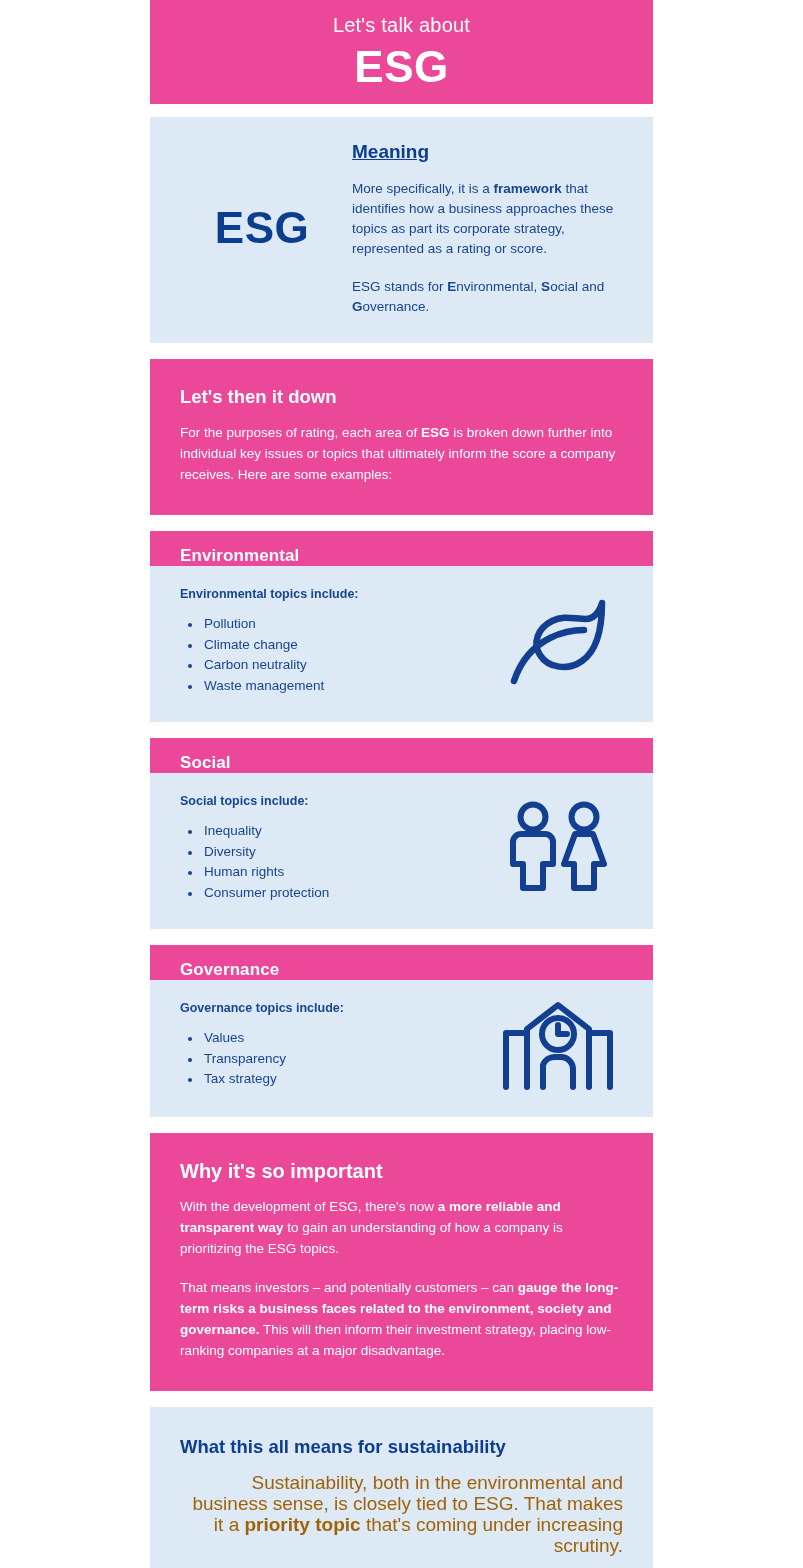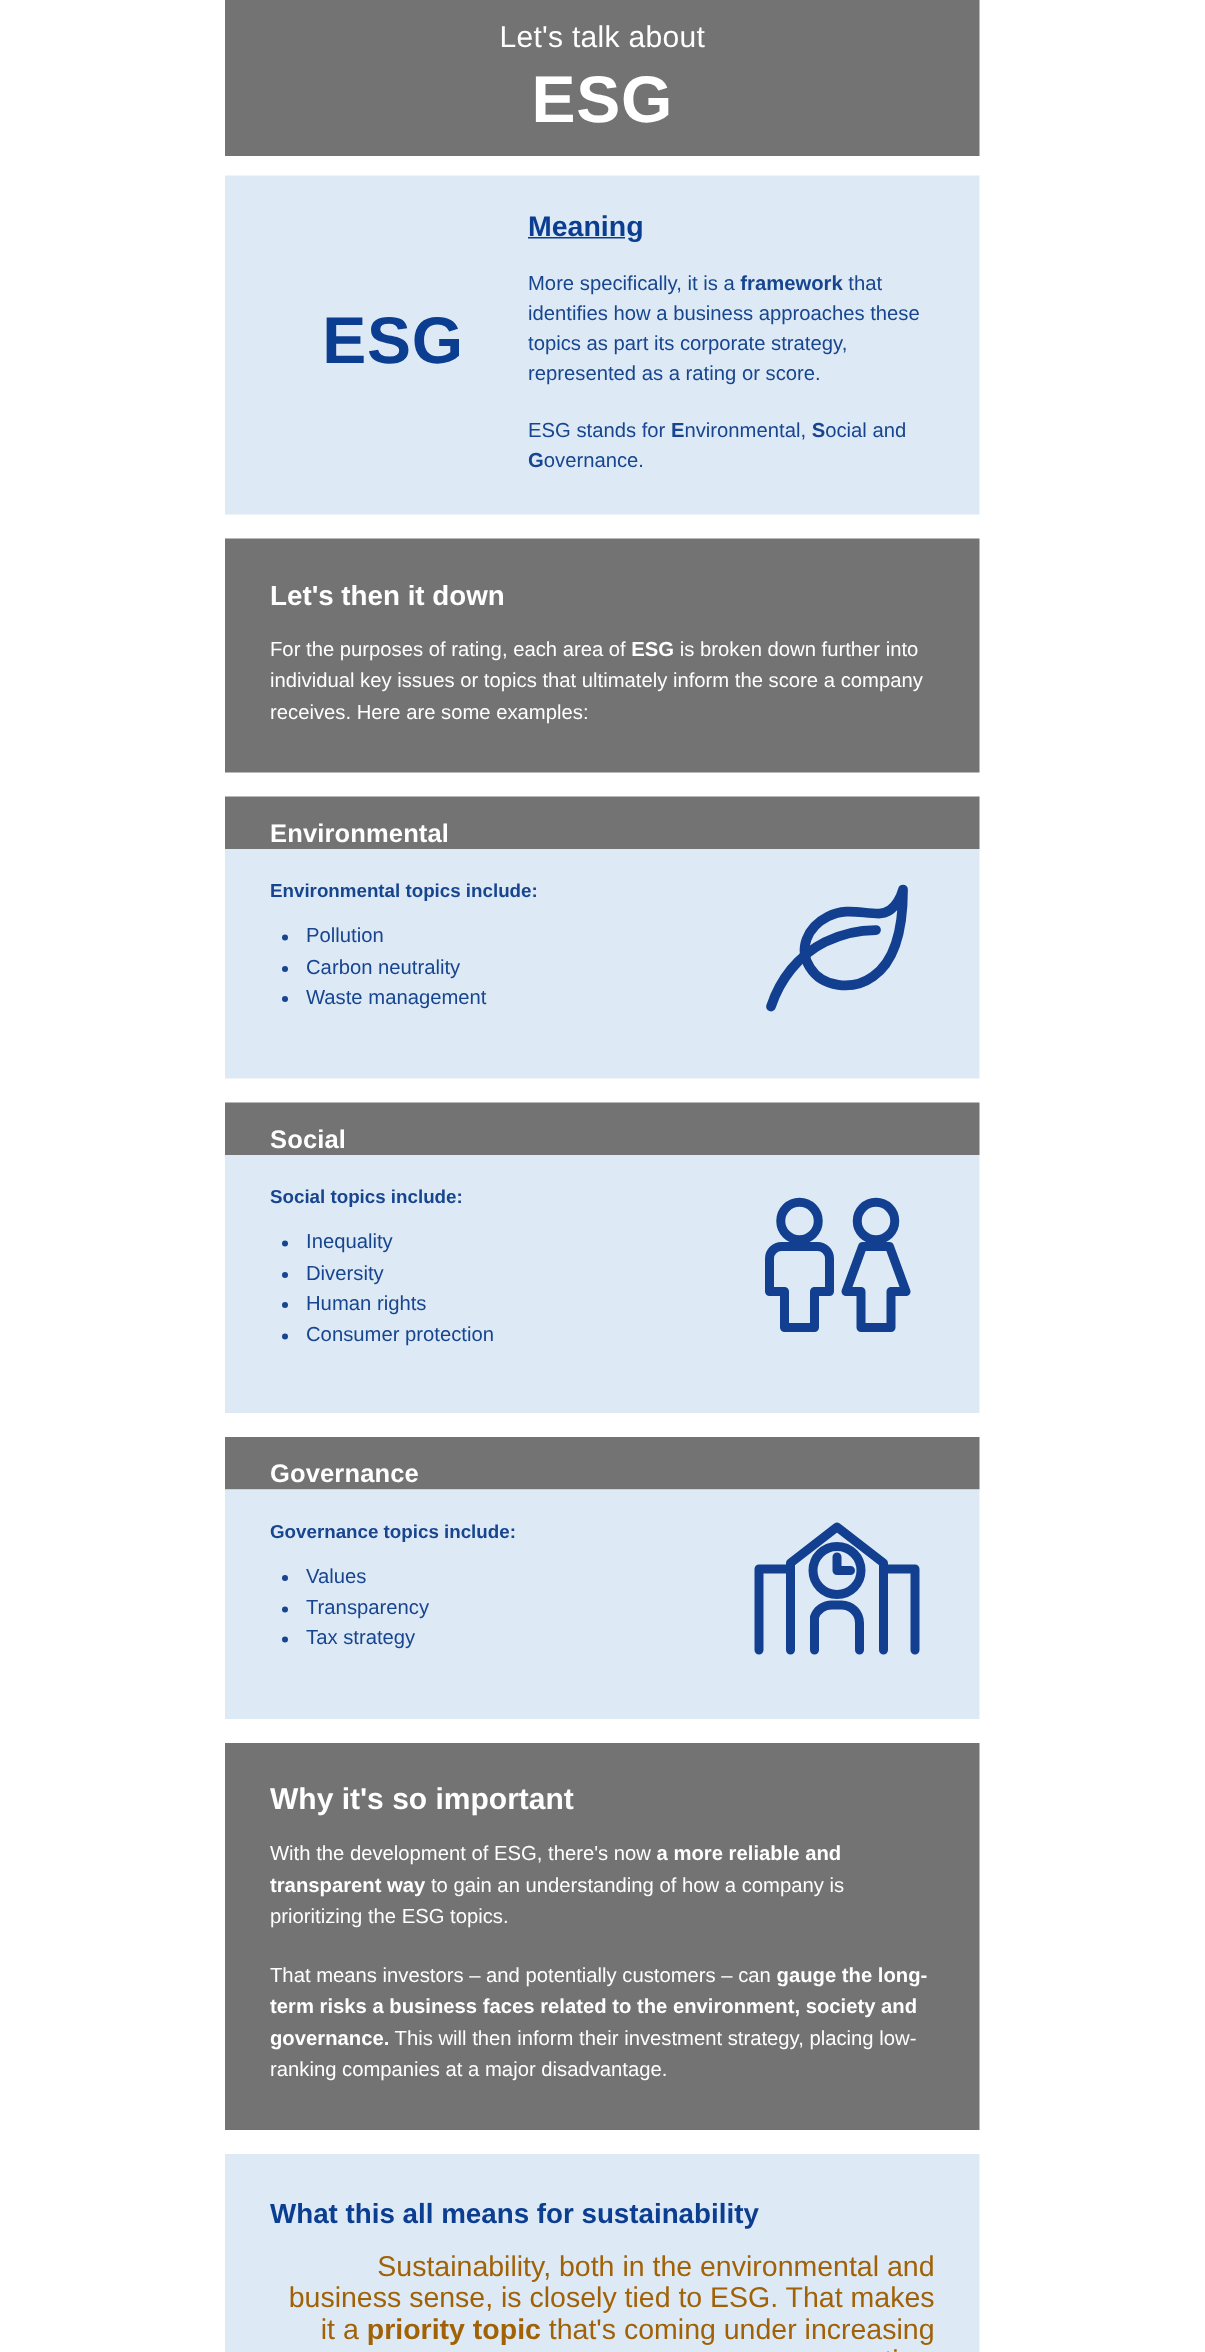--- a/index.html
+++ b/index.html
@@ -21,21 +21,21 @@
 
   .wrap {
     position: absolute;
     left: 150px;
     top: 0;
     width: 503px;
   }
 
   
   .block-dark {
-    background: #737373;
+    background: #ec4899;
     color: #ffffff;
   }
   .block-light {
     background: #ddeaf5;
     color: #17458f;
   }
 
   
   .hero {
     height: 104px;
@@ -122,21 +122,21 @@
     padding-left: 30px;
   }
   .pillar-head-t {
     font-size: 17px;
     font-weight: bold;
     color: #ffffff;
     letter-spacing: .1px;
   }
   .pillar-body {
     display: flex;
-    padding: 19px 30px 42px 30px;
+    padding: 19px 30px 26px 30px;
     min-height: 136px;
   }
   .pillar-text { flex: 1; }
   .pillar-sub {
     font-size: 12.5px;
     line-height: 18px;
     font-weight: bold;
     color: #17458f;
     margin-bottom: 11px;
   }
@@ -239,20 +239,21 @@
 
     <section class="pillar">
       <div class="pillar-head block-dark">
         <span class="pillar-head-t">Environmental</span>
       </div>
       <div class="pillar-body block-light">
         <div class="pillar-text">
           <div class="pillar-sub">Environmental topics include:</div>
           <ul class="pillar-list">
             <li>Pollution</li>
+            <li>Climate change</li>
             <li>Carbon neutrality</li>
             <li>Waste management</li>
           </ul>
         </div>
         <div class="pillar-icon">
           <svg width="104" height="92" viewBox="0 0 104 92" fill="none">
             <path d="M96 8 C96 8 92 24 80 24 C68 24 58 20 46 26 C32 33 26 48 34 60 C42 73 62 76 76 66 C92 55 96 30 96 8 Z" stroke="#123f8f" stroke-width="6.5" stroke-linecap="round" stroke-linejoin="round" fill="none"></path>
             <path d="M8 86 C14 68 26 52 44 43 C56 37 68 35 78 35" stroke="#123f8f" stroke-width="6.5" stroke-linecap="round" fill="none"></path>
           </svg>
         </div>

